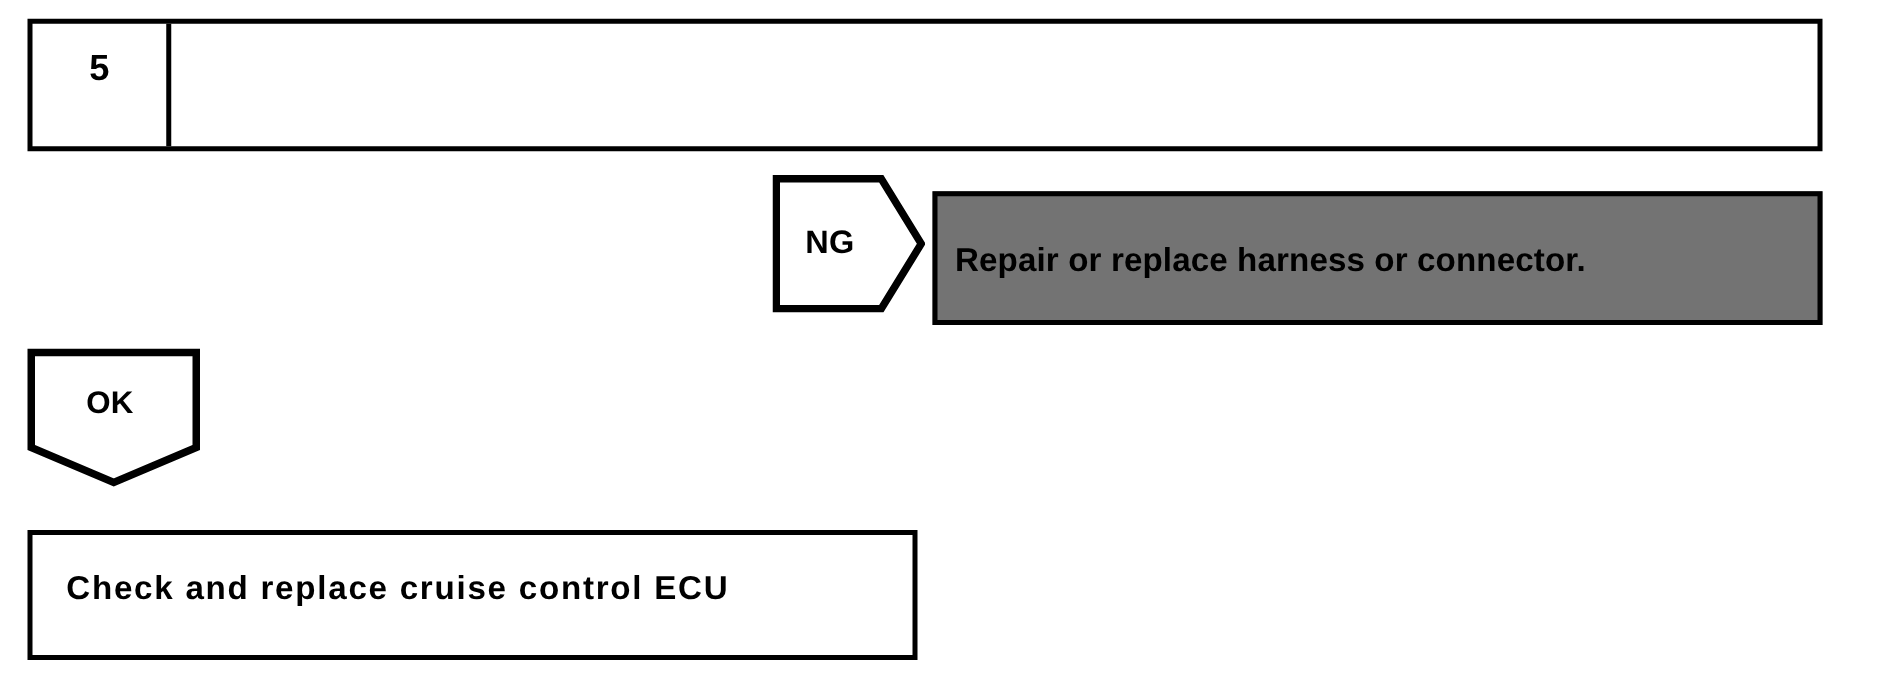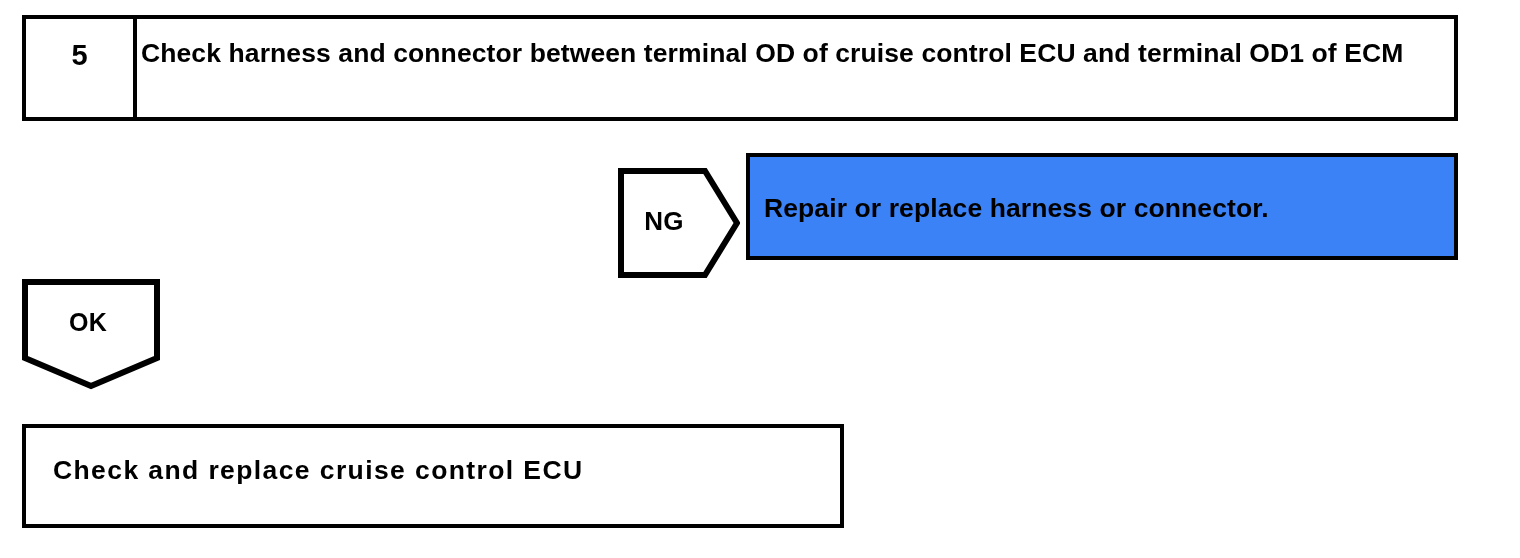--- a/index.html
+++ b/index.html
@@ -59,21 +59,21 @@
     font-size: 26.5px;
     font-weight: bold;
     line-height: 1.22;
     letter-spacing: 0.1px;
   }
 
   
   .ng-pentagon {
     position: absolute;
     left: 618px;
-    top: 168px;
+    top: 140px;
     width: 122px;
     height: 110px;
   }
   .ng-pentagon svg {
     display: block;
     width: 122px;
     height: 110px;
   }
   .ng-label {
     position: absolute;
@@ -89,21 +89,21 @@
 
   
   .repair-box {
     position: absolute;
     left: 746px;
     top: 153px;
     width: 712px;
     height: 107px;
     border: 4px solid #000000;
     box-sizing: border-box;
-    background: #3b82f6;
+    background: #737373;
   }
   .repair-text {
     position: absolute;
     left: 14px;
     top: 36px;
     font-size: 26.5px;
     font-weight: bold;
     line-height: 1.2;
     letter-spacing: 0.1px;
   }
@@ -131,21 +131,21 @@
     font-weight: bold;
     line-height: 1;
     letter-spacing: 0.3px;
   }
 
   
   .final-box {
     position: absolute;
     left: 22px;
     top: 424px;
-    width: 822px;
+    width: 712px;
     height: 104px;
     border: 4px solid #000000;
     box-sizing: border-box;
     background: #ffffff;
   }
   .final-text {
     position: absolute;
     left: 27px;
     top: 27px;
     font-size: 26.5px;
@@ -156,21 +156,20 @@
 </style>
 </head>
 <body>
 
 <div id="canvas">
 
   <div class="step-row">
     <div class="step-number-cell">
       <div class="step-number">5</div>
     </div>
-    <div class="step-text">Check harness and connector between terminal OD of cruise control ECU and terminal OD1 of ECM</div>
   </div>
 
   <div class="ng-pentagon">
     <svg viewBox="0 0 122 110" xmlns="http://www.w3.org/2000/svg">
       <polygon points="3,3 87,3 119,55 87,107 3,107" fill="#ffffff" stroke="#000000" stroke-width="6" stroke-linejoin="miter"></polygon>
     </svg>
     <div class="ng-label">NG</div>
   </div>
 
   <div class="repair-box">

